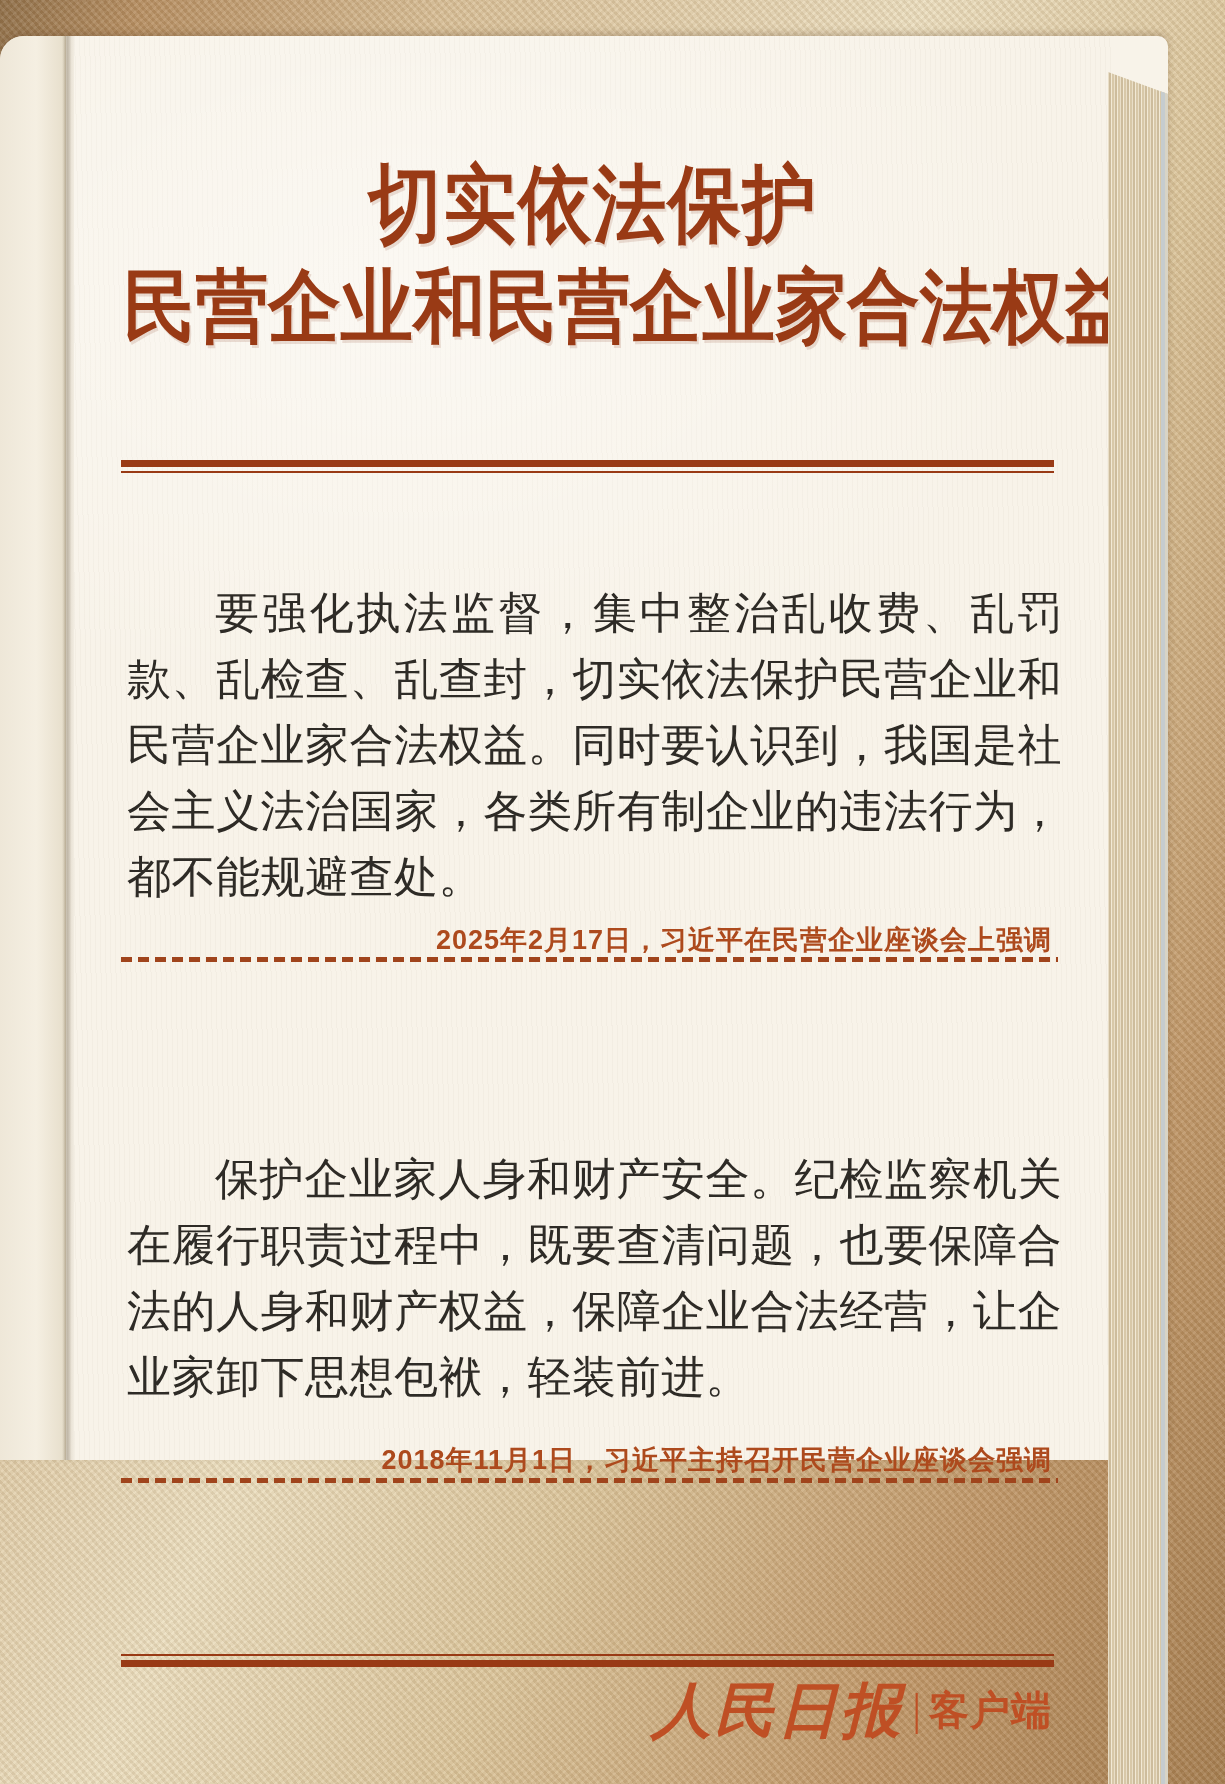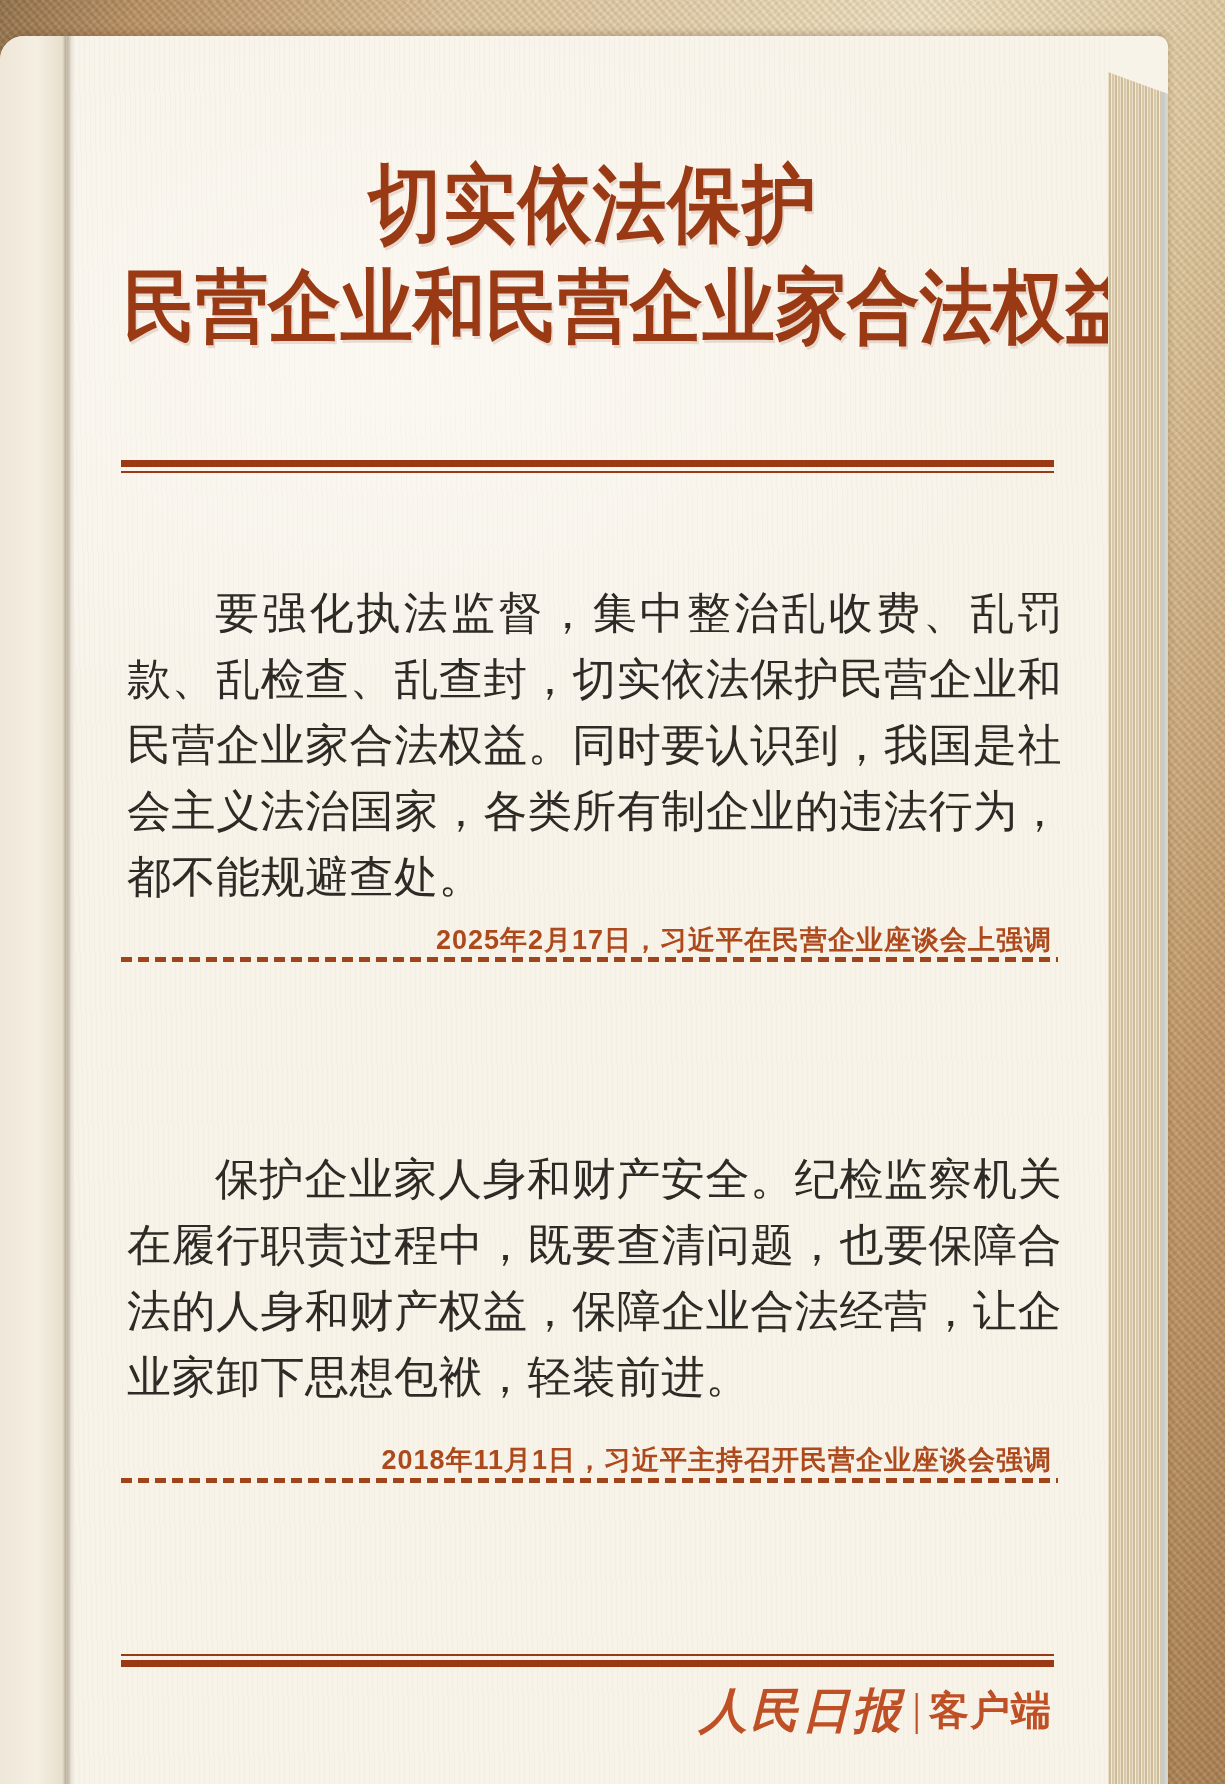--- a/index.html
+++ b/index.html
@@ -6,21 +6,21 @@
   .stage{
     position:relative;width:1225px;height:1784px;overflow:hidden;
     font-family:"Liberation Sans","DejaVu Sans",sans-serif;
     background:
       repeating-linear-gradient(48deg, rgba(255,255,255,0.07) 0 3px, rgba(92,62,30,0.07) 3px 6px),
       repeating-linear-gradient(-42deg, rgba(255,255,255,0.05) 0 2px, rgba(92,62,30,0.05) 2px 5px),
       linear-gradient(115deg,#8f6f49 0%,#b78f62 7%,#d9c098 22%,#ecdfc0 45%,#dcc69c 62%,#c09768 82%,#a67e50 100%);
   }
   
   .book{
-    position:absolute;left:0;top:36px;width:1168px;height:1748px;
+    position:absolute;left:0;top:36px;width:1168px;height:1424px;
     background:#f8f3e9;border-radius:24px 10px 0 0;
     box-shadow:0 -3px 6px rgba(90,60,30,0.25);
   }
   .left-sliver{
     position:absolute;left:0;top:0;bottom:0;width:66px;border-radius:24px 0 0 0;
     background:linear-gradient(90deg,#eee7d8 0%,#f5efe2 55%,#e7dfcc 96%,#d8cdb6 100%);
   }
   .gutter{
     position:absolute;left:62px;top:0;bottom:0;width:14px;
     background:linear-gradient(90deg,rgba(0,0,0,0) 0%,rgba(104,88,62,0.38) 38%,rgba(104,88,62,0.30) 50%,rgba(140,122,92,0.12) 68%,rgba(0,0,0,0) 100%);
@@ -68,21 +68,21 @@
     background:repeating-linear-gradient(90deg,#a0441c 0 11px,rgba(0,0,0,0) 11px 17px);
   }
   .dash1{top:921px;}
   .dash2{top:1442px;}
   .brand{
     position:absolute;right:60px;top:1648px;color:#bf4f24;
     display:flex;align-items:center;gap:7px;
   }
   .brand-script{
     font-family:"DejaVu Serif","Liberation Serif",serif;
-    font-style:italic;font-weight:bold;font-size:48px;letter-spacing:3px;line-height:52px;
+    font-style:italic;font-weight:bold;font-size:60px;letter-spacing:3px;line-height:52px;
   }
   .brand-bar{font-size:44px;font-weight:400;line-height:48px;transform:scaleX(0.6);}
   .brand-suffix{font-weight:900;font-size:40px;letter-spacing:1px;line-height:52px;text-align:center;}
 </style>
 </head>
 <body>
 
 <div class="stage">
   <div class="book">
     <div class="left-sliver"></div>

